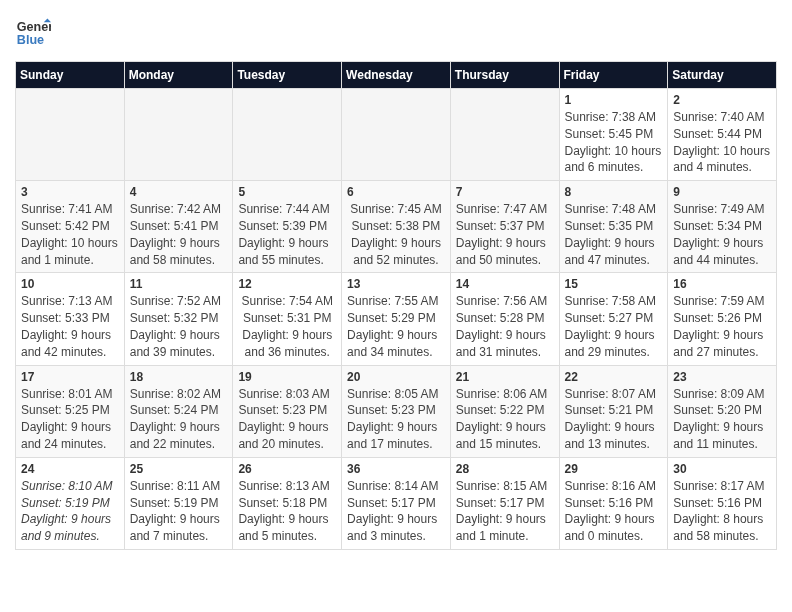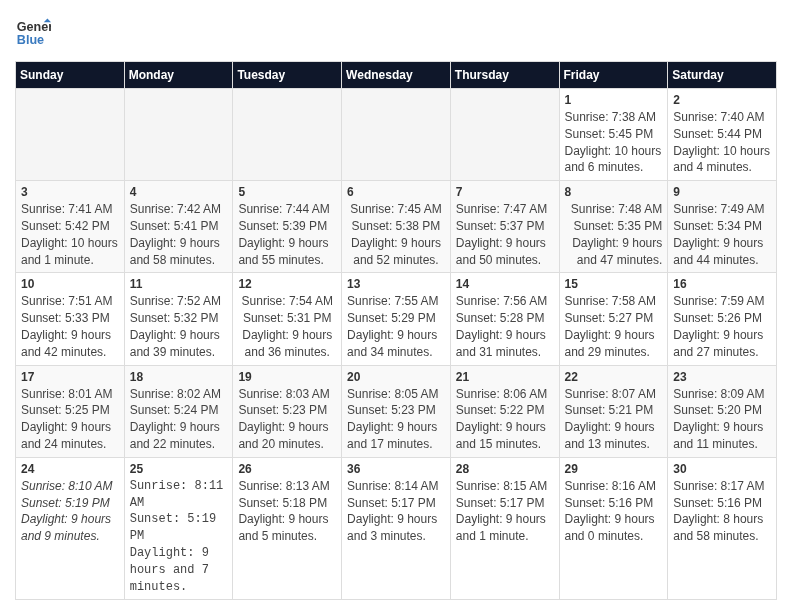--- a/index.html
+++ b/index.html
@@ -169,35 +169,35 @@
 Daylight: 9 hours and 52 minutes.</div>
         </td>
         <td>
           <span class="day-num">7</span>
           <div class="day-info" style="white-space: pre-line;">Sunrise: 7:47 AM
 Sunset: 5:37 PM
 Daylight: 9 hours and 50 minutes.</div>
         </td>
         <td>
           <span class="day-num">8</span>
-          <div class="day-info" style="white-space: pre-line; text-align: right;">Sunrise: 7:48 AM
+          <div class="day-info" style="white-space: pre-line;">Sunrise: 7:48 AM
 Sunset: 5:35 PM
 Daylight: 9 hours and 47 minutes.</div>
         </td>
         <td>
           <span class="day-num">9</span>
           <div class="day-info" style="white-space: pre-line;">Sunrise: 7:49 AM
 Sunset: 5:34 PM
 Daylight: 9 hours and 44 minutes.</div>
         </td>
       </tr>
       <tr>
         <td>
           <span class="day-num">10</span>
-          <div class="day-info" style="white-space: pre-line;">Sunrise: 7:51 AM
+          <div class="day-info" style="white-space: pre-line;">Sunrise: 7:13 AM
 Sunset: 5:33 PM
 Daylight: 9 hours and 42 minutes.</div>
         </td>
         <td>
           <span class="day-num">11</span>
           <div class="day-info" style="white-space: pre-line;">Sunrise: 7:52 AM
 Sunset: 5:32 PM
 Daylight: 9 hours and 39 minutes.</div>
         </td>
         <td>
@@ -277,21 +277,21 @@
       </tr>
       <tr>
         <td>
           <span class="day-num">24</span>
           <div class="day-info" style="white-space: pre-line; font-style: italic;">Sunrise: 8:10 AM
 Sunset: 5:19 PM
 Daylight: 9 hours and 9 minutes.</div>
         </td>
         <td>
           <span class="day-num">25</span>
-          <div class="day-info" style="white-space: pre-line; font-family: Liberation Mono, monospace;">Sunrise: 8:11 AM
+          <div class="day-info" style="white-space: pre-line;">Sunrise: 8:11 AM
 Sunset: 5:19 PM
 Daylight: 9 hours and 7 minutes.</div>
         </td>
         <td>
           <span class="day-num">26</span>
           <div class="day-info" style="white-space: pre-line;">Sunrise: 8:13 AM
 Sunset: 5:18 PM
 Daylight: 9 hours and 5 minutes.</div>
         </td>
         <td>

